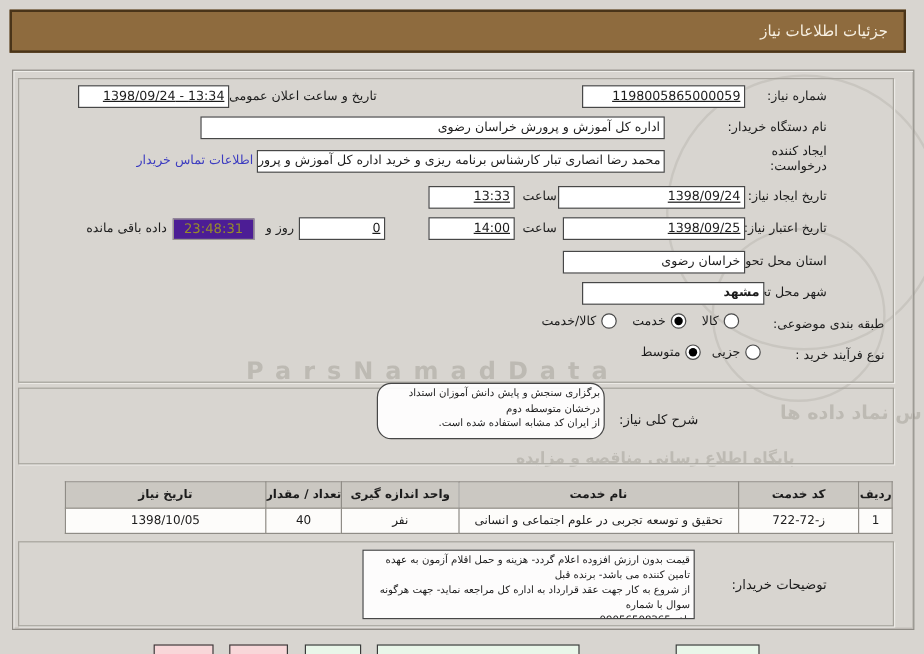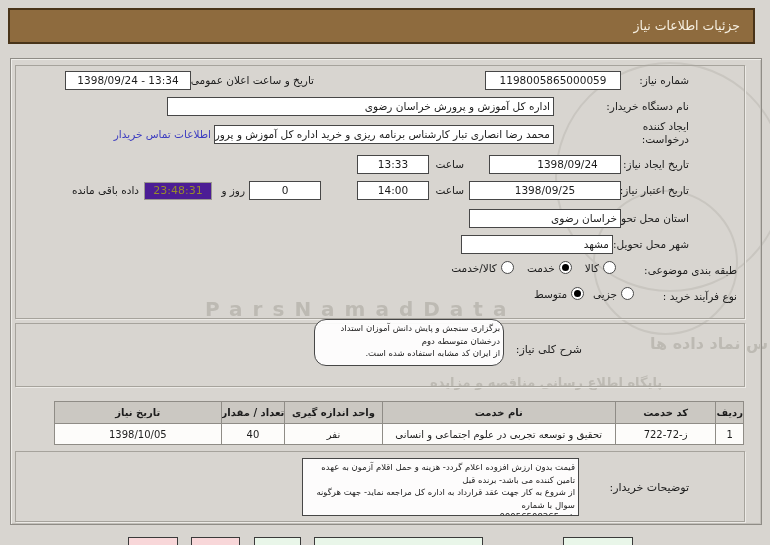--- a/index.html
+++ b/index.html
@@ -30,21 +30,21 @@
   .gb1 { top: 6px;   height: 254px; }
   .gb2 { top: 264px; height: 64px;  }
   .gb3 { top: 392px; height: 71px;  }
   .lbl { position: absolute; font-size: 10.5px; white-space: nowrap; z-index: 3; }
   .lbl.bold { font-weight: normal; font-size: 11px; margin-left: 28px; }
   .input {
     position: absolute; height: 19px; line-height: 17px; background: #fff;
     border: 1px solid #474747; font-size: 10.5px; padding: 0 3px;
     white-space: nowrap; overflow: hidden; z-index: 3;
   }
-  .center { text-align: center; }
+  .center { text-align: right; text-decoration: underline; }
   .link { position: absolute; font-size: 10.5px; color: #3c3cc0; cursor: pointer; white-space: nowrap; z-index: 3; }
   .timer {
     position: absolute; height: 18px; line-height: 16px; background: #4c1d95;
     border: 1px solid #9a978f; font-size: 11px; text-align: center; color: #968c2a; z-index: 3;
   }
   .optrow { position: absolute; display: flex; gap: 13px; align-items: center; z-index: 3; }
   .opt { display: flex; align-items: center; gap: 4px; white-space: nowrap; font-size: 10.5px; }
   .radio {
     width: 13px; height: 13px; border: 1px solid #4a4a4a; border-radius: 50%;
     background: #fff; display: inline-block; position: relative; flex: none;
@@ -94,38 +94,38 @@
   <div class="input center" style="top:12px; right:570px; width:126px;">13:34 - 1398/09/24</div>
 
   <div class="lbl" style="top:41px; right:72px;">نام دستگاه خریدار:</div>
   <div class="input" style="top:38px; right:207px; width:387px; text-align:right;">اداره کل آموزش و پرورش خراسان رضوی</div>
 
   <div class="lbl" style="top:61px; right:72px; width:84px; white-space:normal; line-height:13px;">ایجاد کننده درخواست:</div>
   <div class="input" style="top:66px; right:207px; width:340px; text-align:right;">محمد رضا انصاری تبار کارشناس برنامه ریزی و خرید اداره کل آموزش و پرورش خر</div>
   <div class="link" style="top:69px; right:550px;">اطلاعات تماس خریدار</div>
 
   <div class="lbl" style="top:99px; right:72px;">تاریخ ایجاد نیاز:</div>
-  <div class="input center" style="top:96px; right:140px; width:132px;padding-left:28px;">1398/09/24</div>
+  <div class="input center" style="top:96px; right:140px; width:156px;padding-left:28px;">1398/09/24</div>
   <div class="lbl" style="top:99px; right:297px;">ساعت</div>
   <div class="input center" style="top:96px; right:332px; width:72px;">13:33</div>
 
   <div class="lbl" style="top:125px; right:72px;">تاریخ اعتبار نیاز:</div>
   <div class="input center" style="top:122px; right:140px; width:152px;">1398/09/25</div>
   <div class="lbl" style="top:125px; right:297px;">ساعت</div>
   <div class="input center" style="top:122px; right:332px; width:72px;">14:00</div>
   <div class="input center" style="top:122px; right:440px; width:72px;">0</div>
   <div class="lbl" style="top:125px; right:516px;">روز و</div>
   <div class="timer" style="top:123px; right:549px; width:68px;">23:48:31</div>
   <div class="lbl" style="top:125px; right:622px;">داده باقی مانده</div>
 
   <div class="lbl" style="top:153px; right:72px;">استان محل تحویل:</div>
   <div class="input" style="top:150px; right:140px; width:152px; text-align:right;">خراسان رضوی</div>
 
   <div class="lbl" style="top:179px; right:72px;">شهر محل تحویل:</div>
-  <div class="input" style="top:176px; right:148px; width:152px; text-align:right;">مشهد</div>
+  <div class="input" style="top:176px; right:124px; width:152px; text-align:right;font-weight:bold;">مشهد</div>
 
   <div class="lbl" style="top:205px; right:24px;">طبقه بندی موضوعی:</div>
   <div class="optrow" style="top:202px; right:145px;">
     <div class="opt">
       <span class="radio"></span>
       <span>کالا</span>
     </div>
     <div class="opt">
       <span class="radio on"></span>
       <span>خدمت</span>

